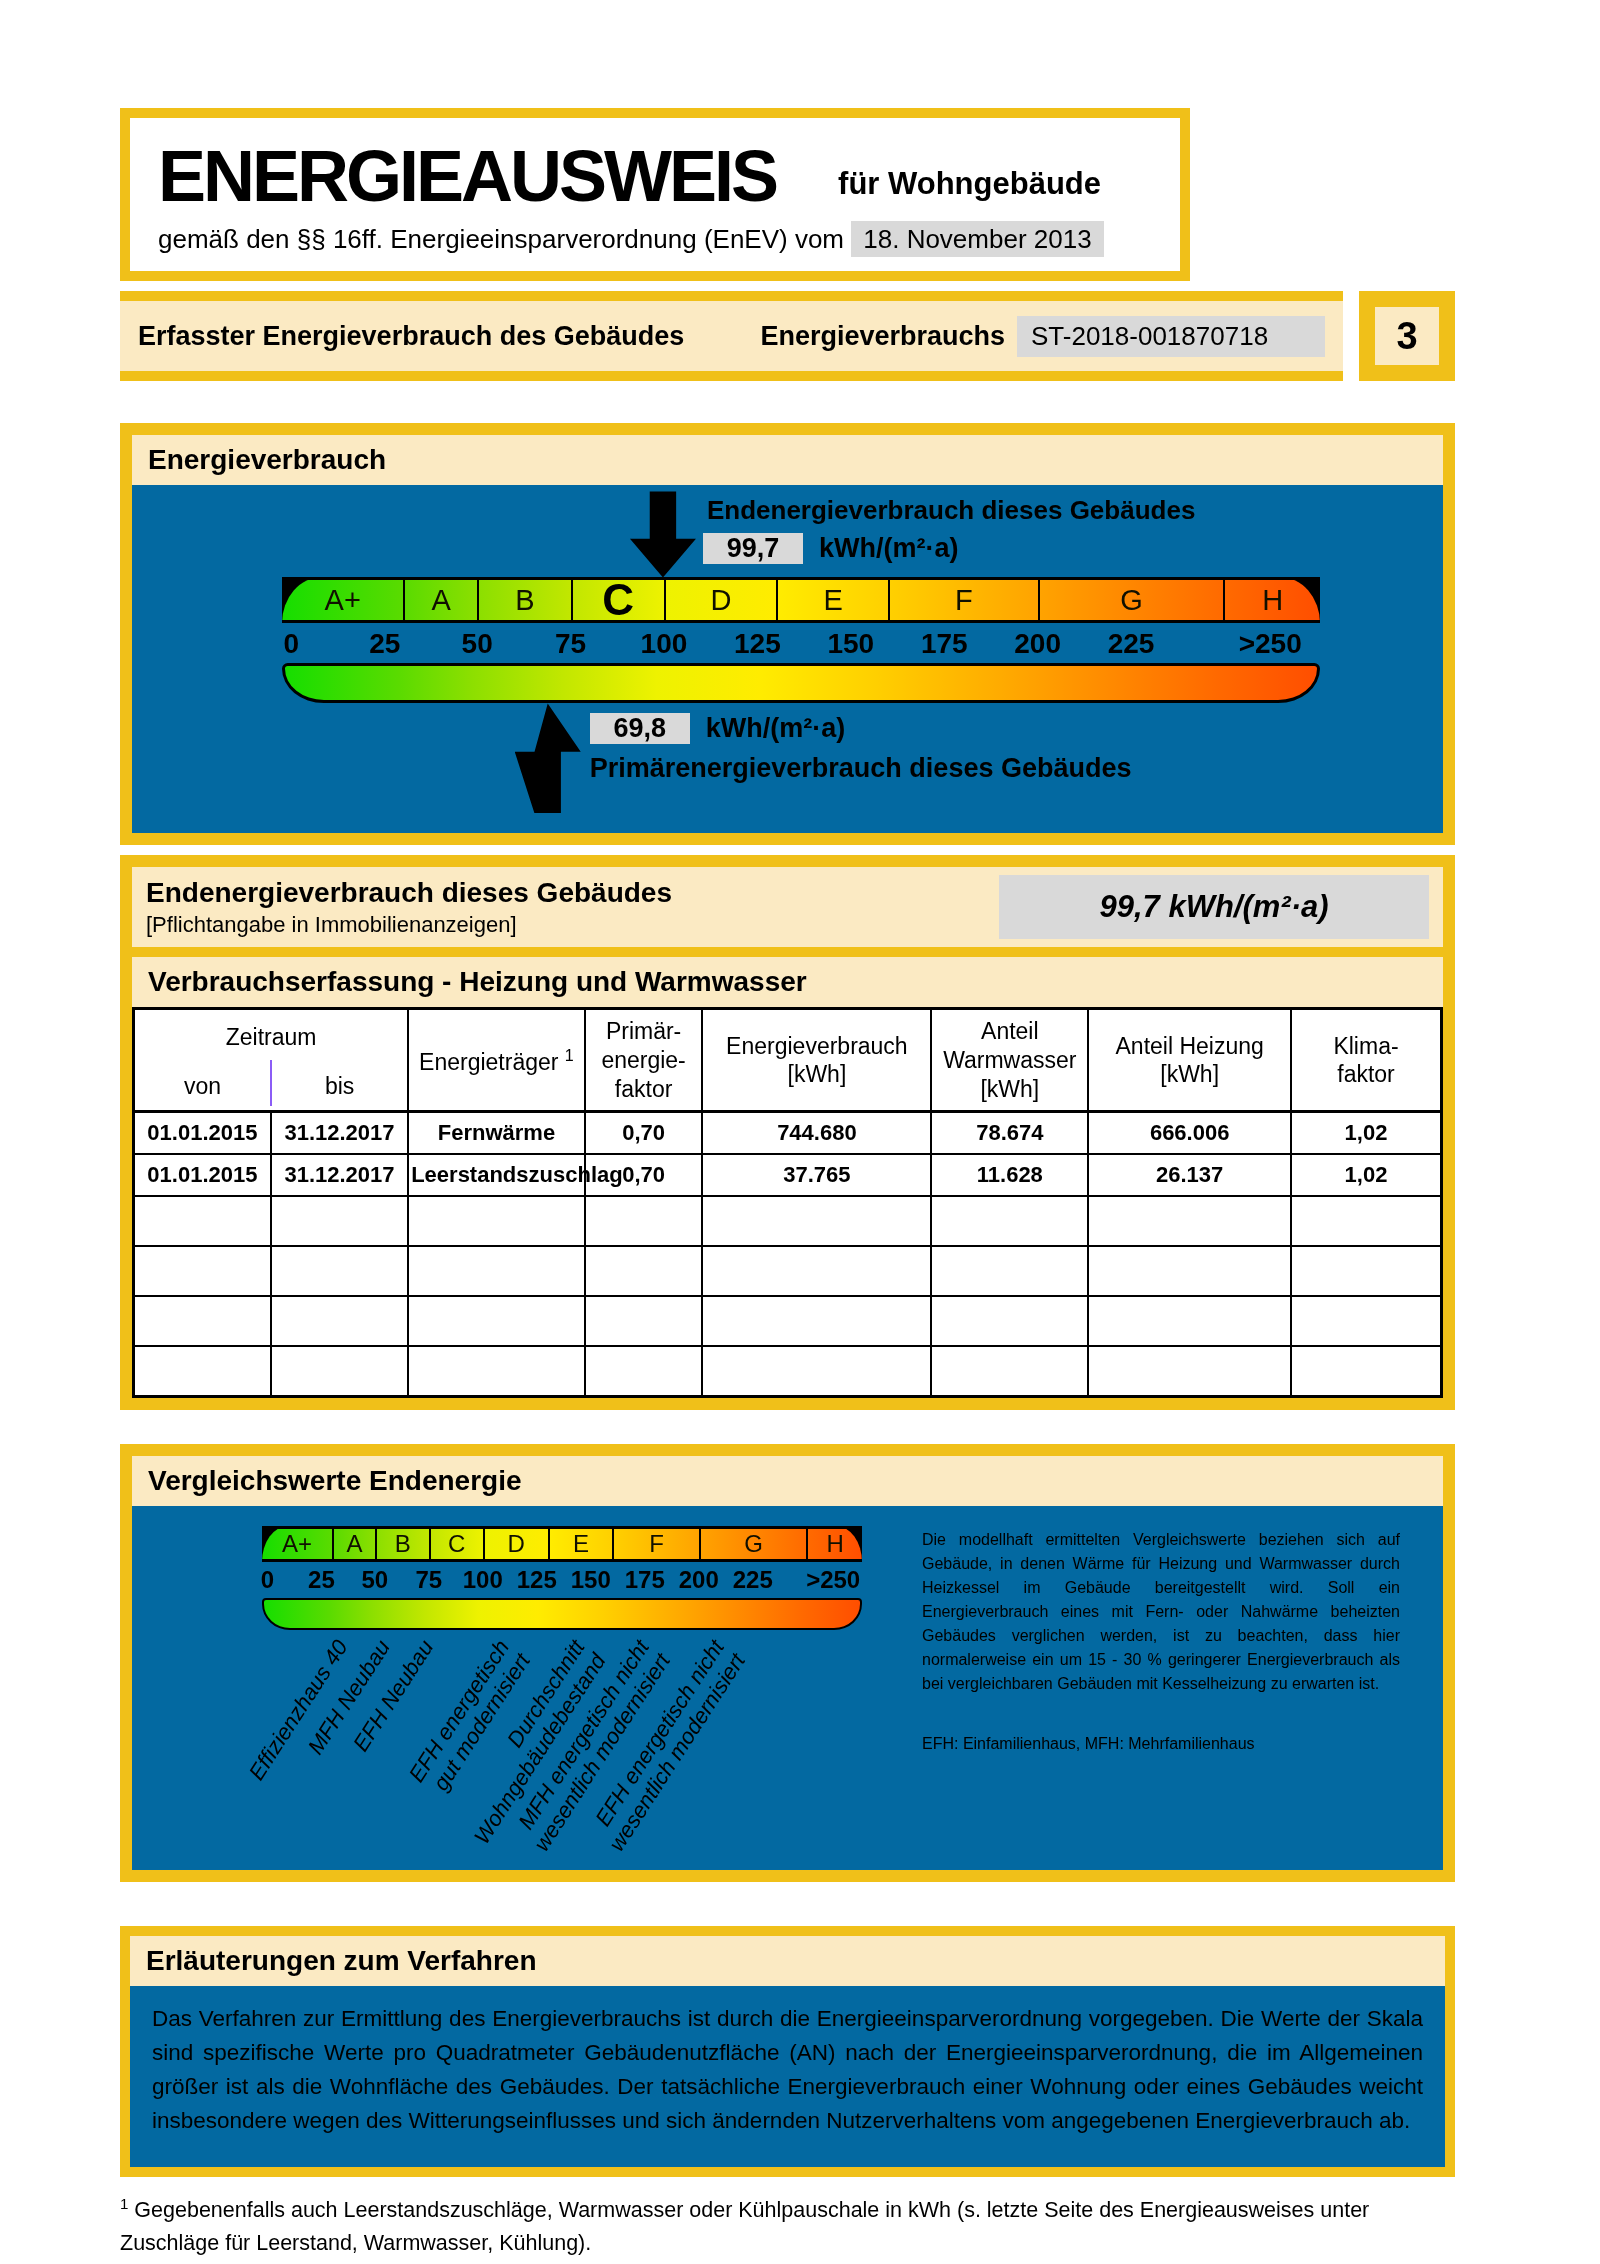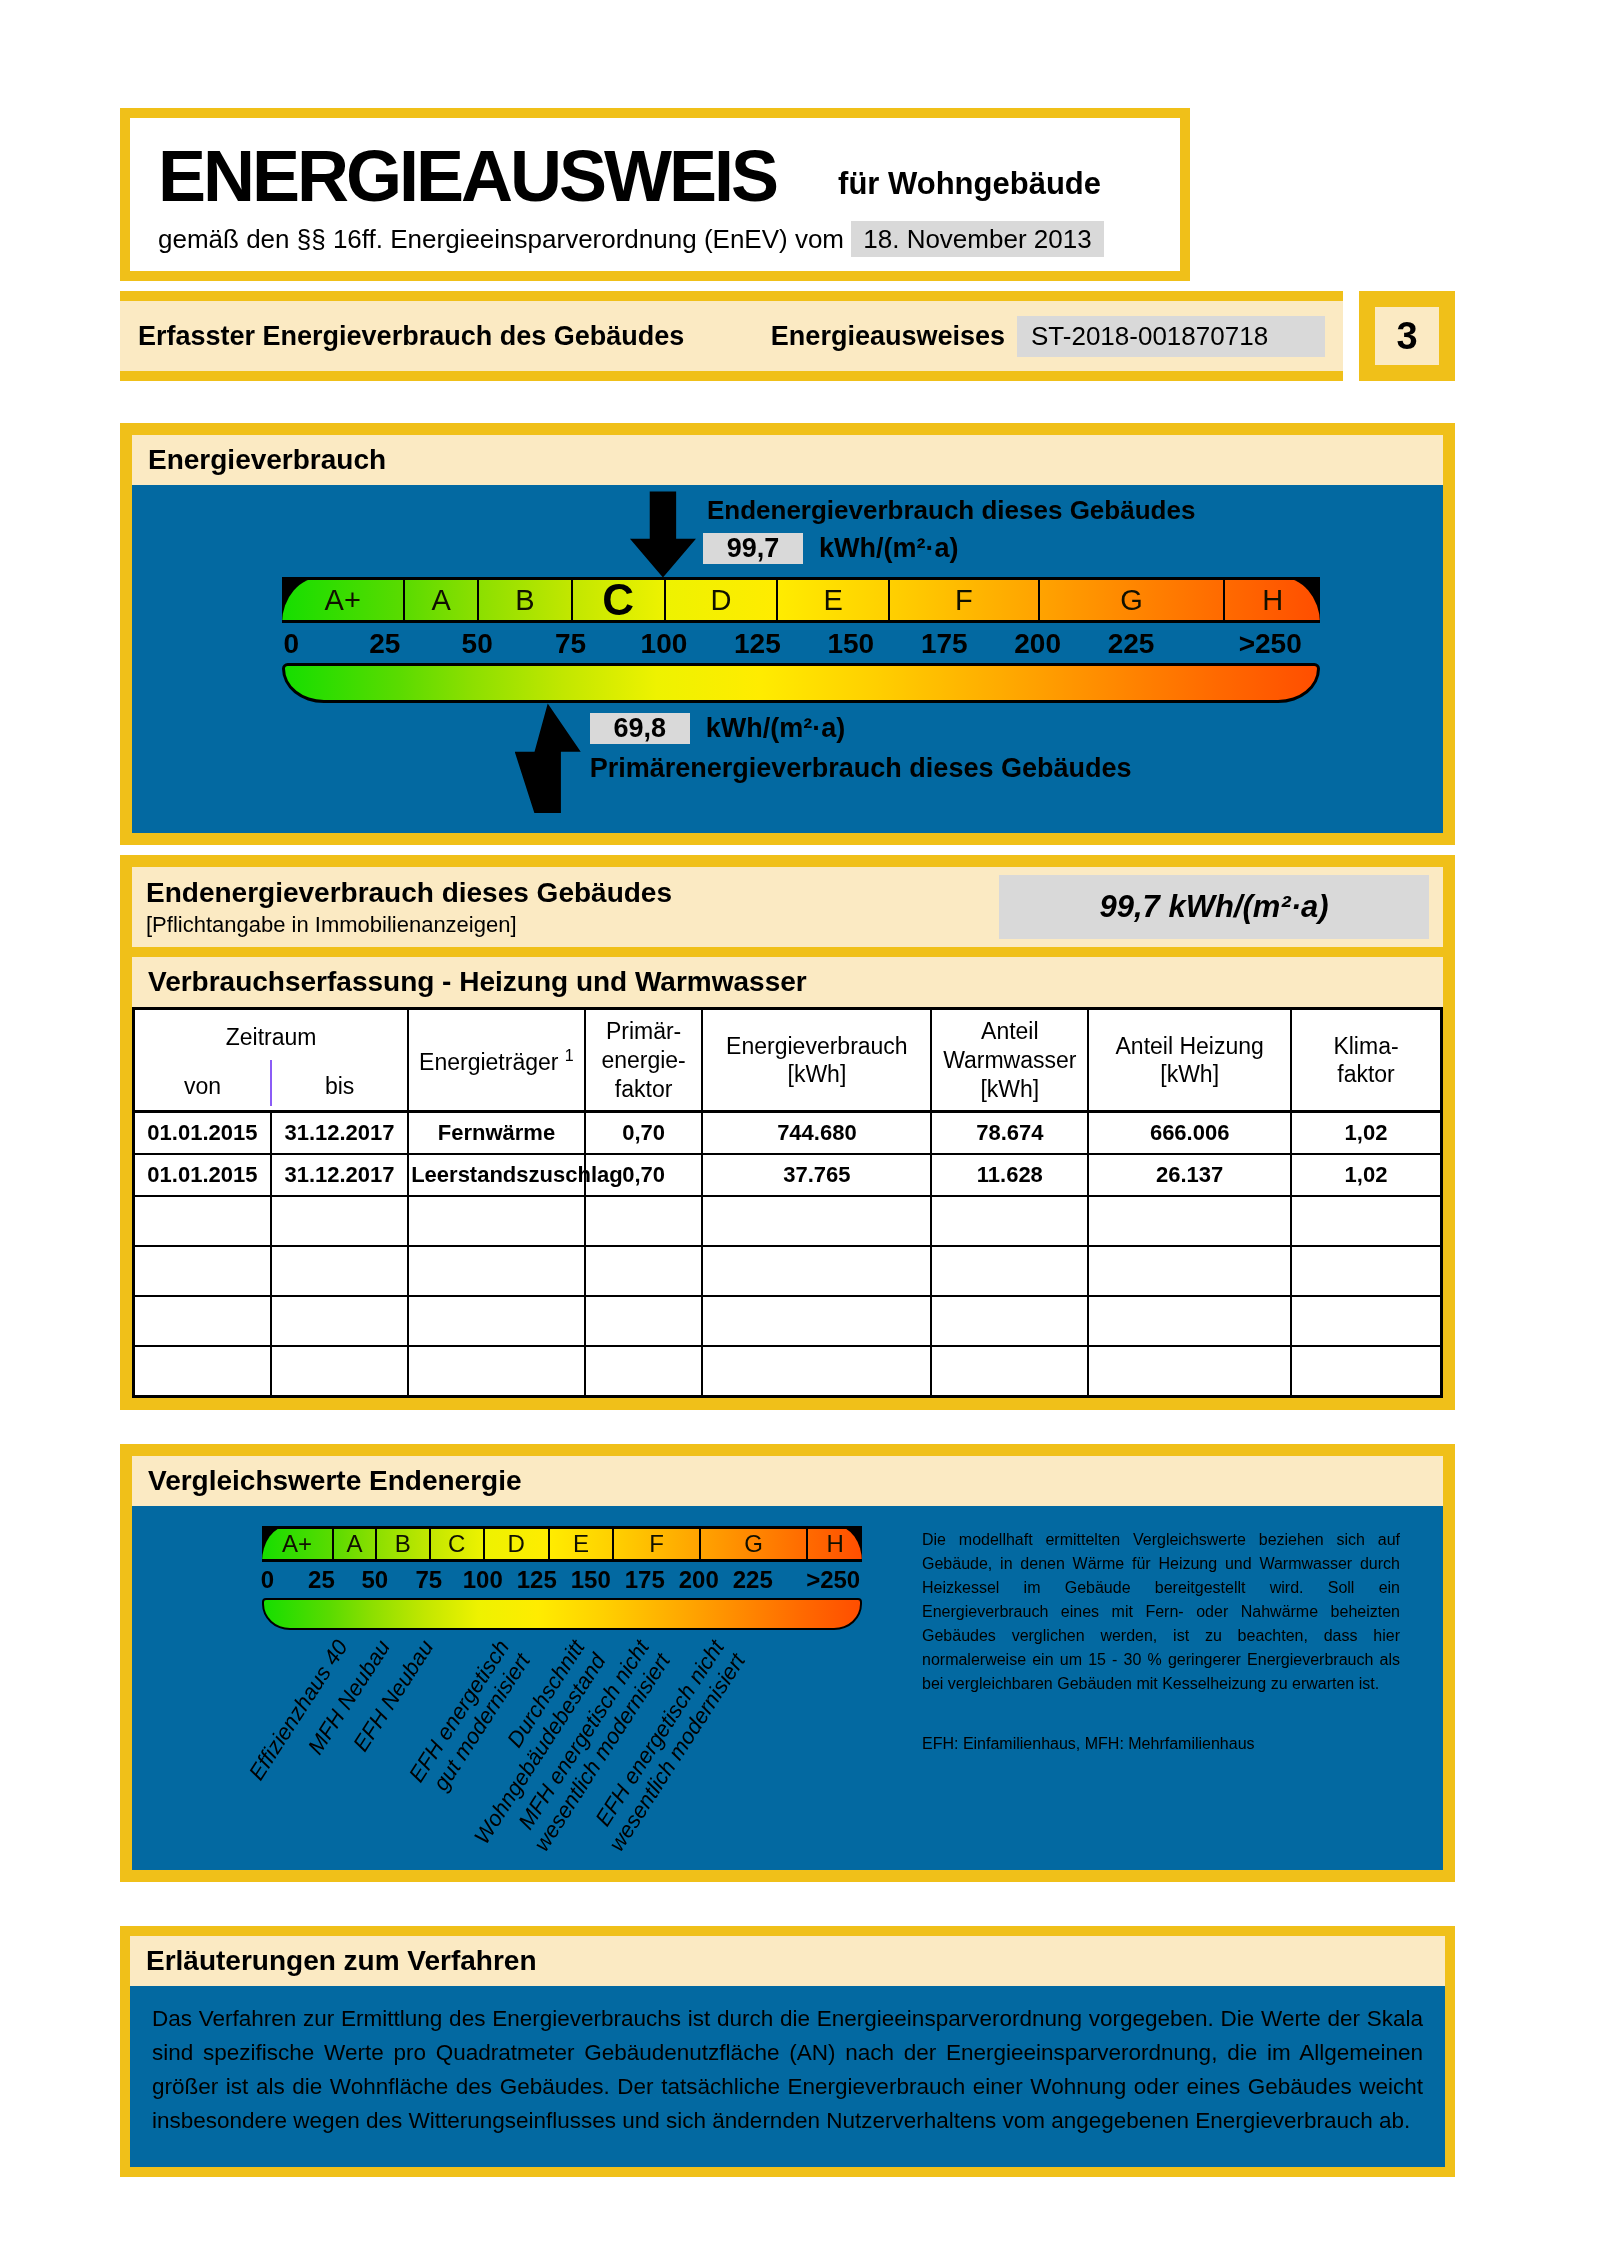--- a/index.html
+++ b/index.html
@@ -141,21 +141,21 @@
     <div class="law-row">
       <span>gemäß den §§ 16ff. Energieeinsparverordnung (EnEV) vom</span>
       <span class="hl law-date">18. November 2013</span>
     </div>
   </div>
 
   <div class="band-row">
     <div class="band">
       <div class="band-title">Erfasster Energieverbrauch des Gebäudes</div>
       <div class="band-reg">
-        <span class="band-reg-label">Energieausweises</span>
+        <span class="band-reg-label">Energieverbrauchs</span>
         <span class="hl reg-value">ST-2018-001870718</span>
       </div>
     </div>
     <div class="page-box">
       <span>3</span>
     </div>
   </div>
 
   <section class="gbox" style="margin-top:42px;">
     <div class="sec-head">Energieverbrauch</div>
@@ -422,14 +422,17 @@
     </div>
   </section>
 
   <section class="gbox box4">
     <div class="sec-head">Erläuterungen zum Verfahren</div>
     <div class="method-body">
       <p>Das Verfahren zur Ermittlung des Energieverbrauchs ist durch die Energieeinsparverordnung vorgegeben. Die Werte der Skala sind spezifische Werte pro Quadratmeter Gebäudenutzfläche (AN) nach der Energieeinsparverordnung, die im Allgemeinen größer ist als die Wohnfläche des Gebäudes. Der tatsächliche Energieverbrauch einer Wohnung oder eines Gebäudes weicht insbesondere wegen des Witterungseinflusses und sich ändernden Nutzerverhaltens vom angegebenen Energieverbrauch ab.</p>
     </div>
   </section>
 
+  <div class="footnote">
+    <sup>1</sup><span> Gegebenenfalls auch Leerstandszuschläge, Warmwasser oder Kühlpauschale in kWh (s. letzte Seite des Energieausweises unter Zuschläge für Leerstand, Warmwasser, Kühlung).</span>
+  </div>
 
 </div>
 
 </body></html>

